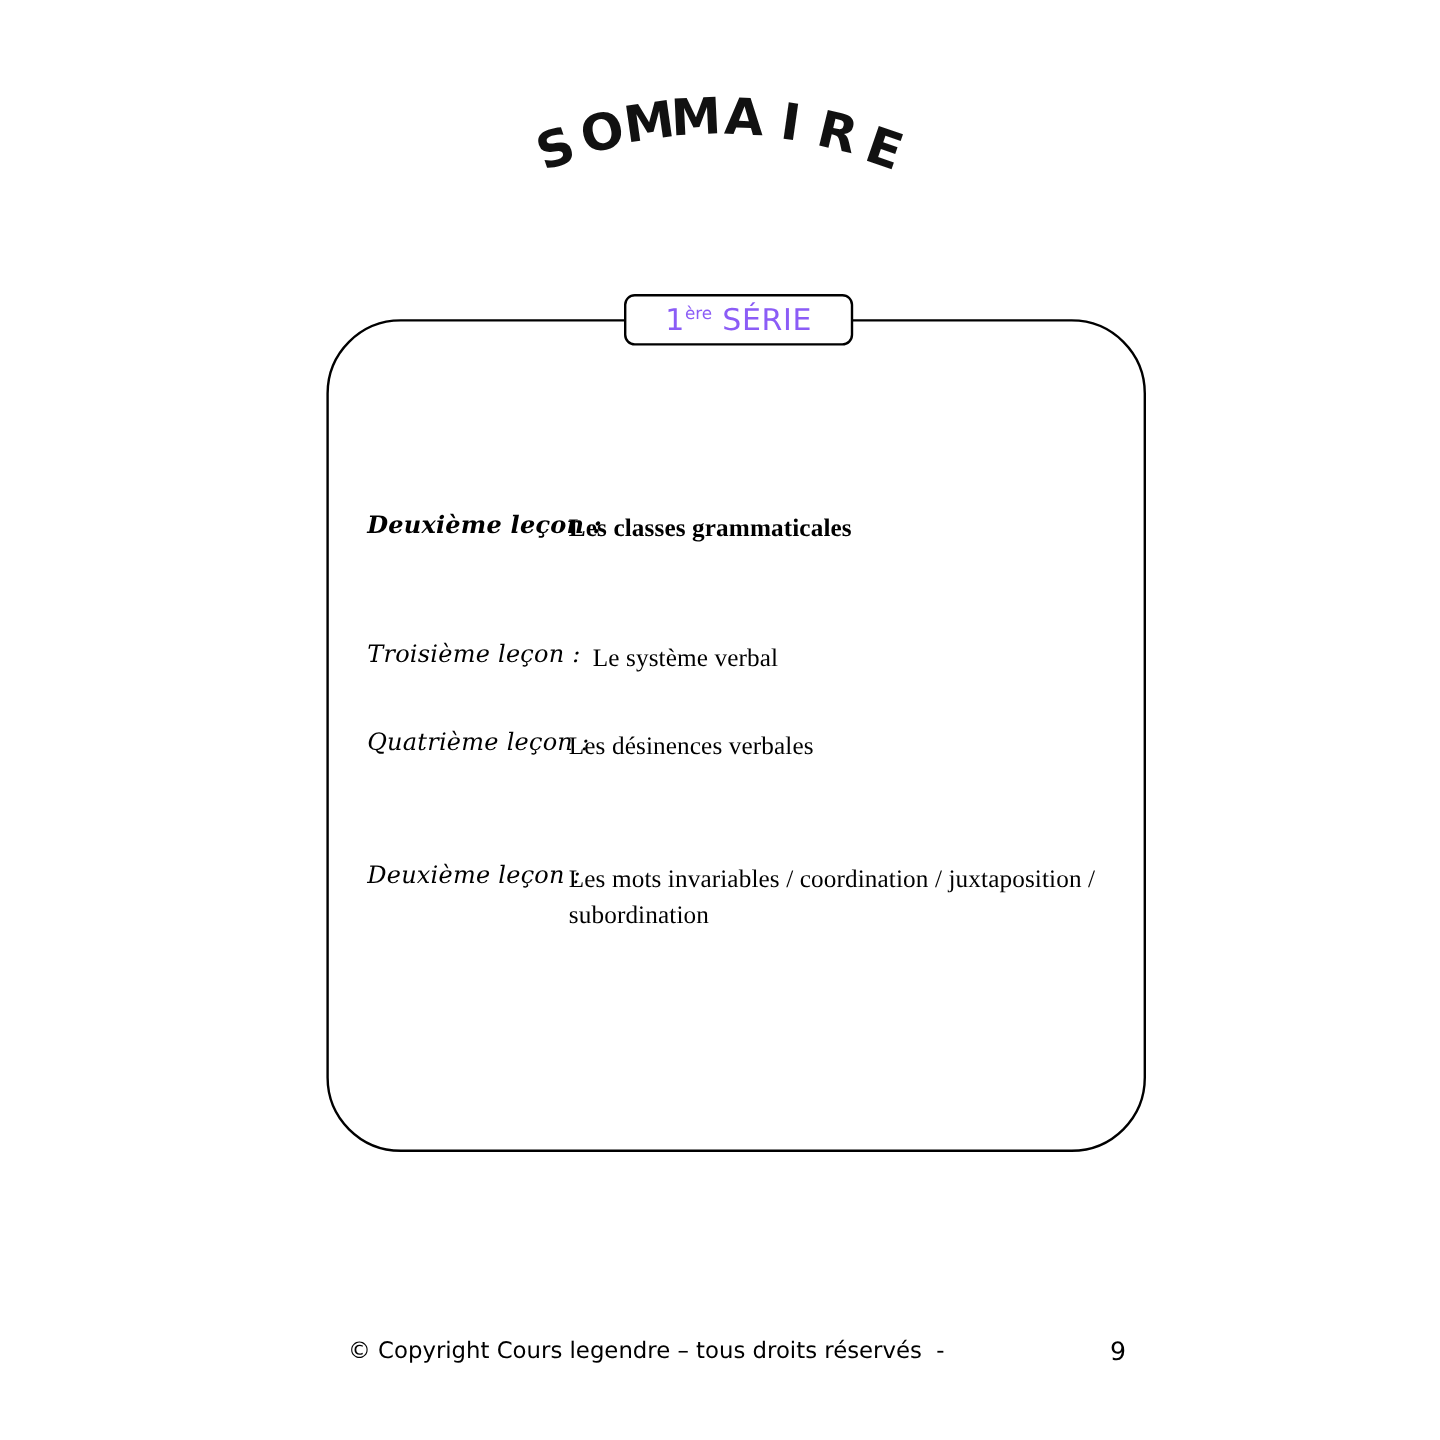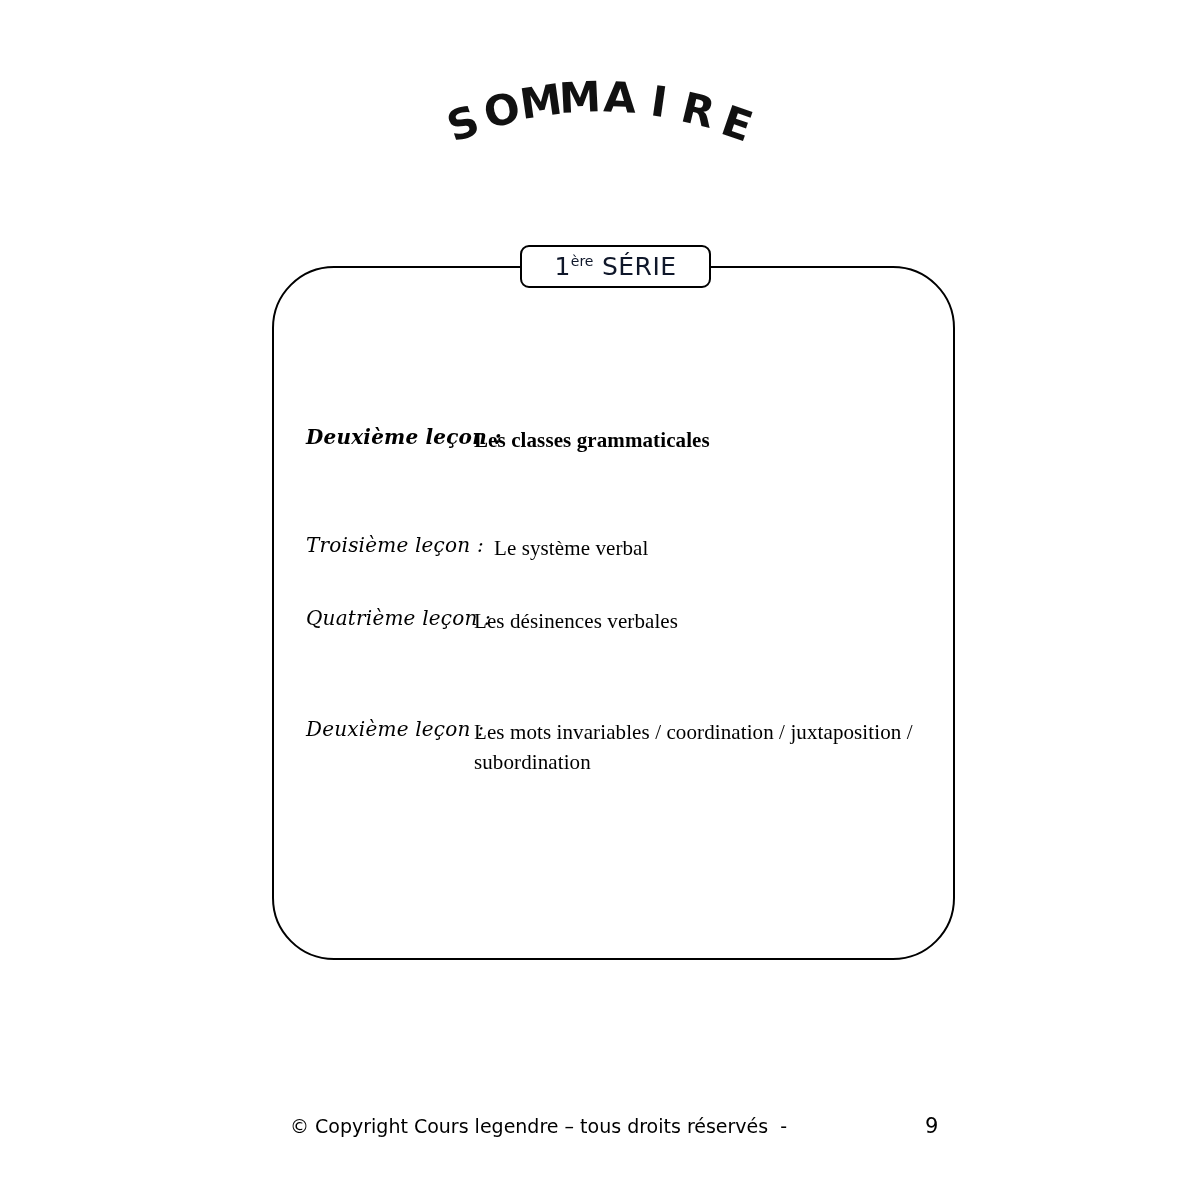--- a/index.html
+++ b/index.html
@@ -71,21 +71,21 @@
     box-sizing: border-box;
     display: flex;
     align-items: center;
     justify-content: center;
     z-index: 5;
   }
   #series-label .label-text {
     font-family: "DejaVu Sans", sans-serif;
     font-size: 25px;
     letter-spacing: 0.5px;
-    color: #0f172a;
+    color: #8b5cf6;
     white-space: pre;
     line-height: 1;
     display: inline-block;
   }
   #series-label .ord {
     font-size: 14px;
     vertical-align: super;
     line-height: 0;
     letter-spacing: 0;
   }

